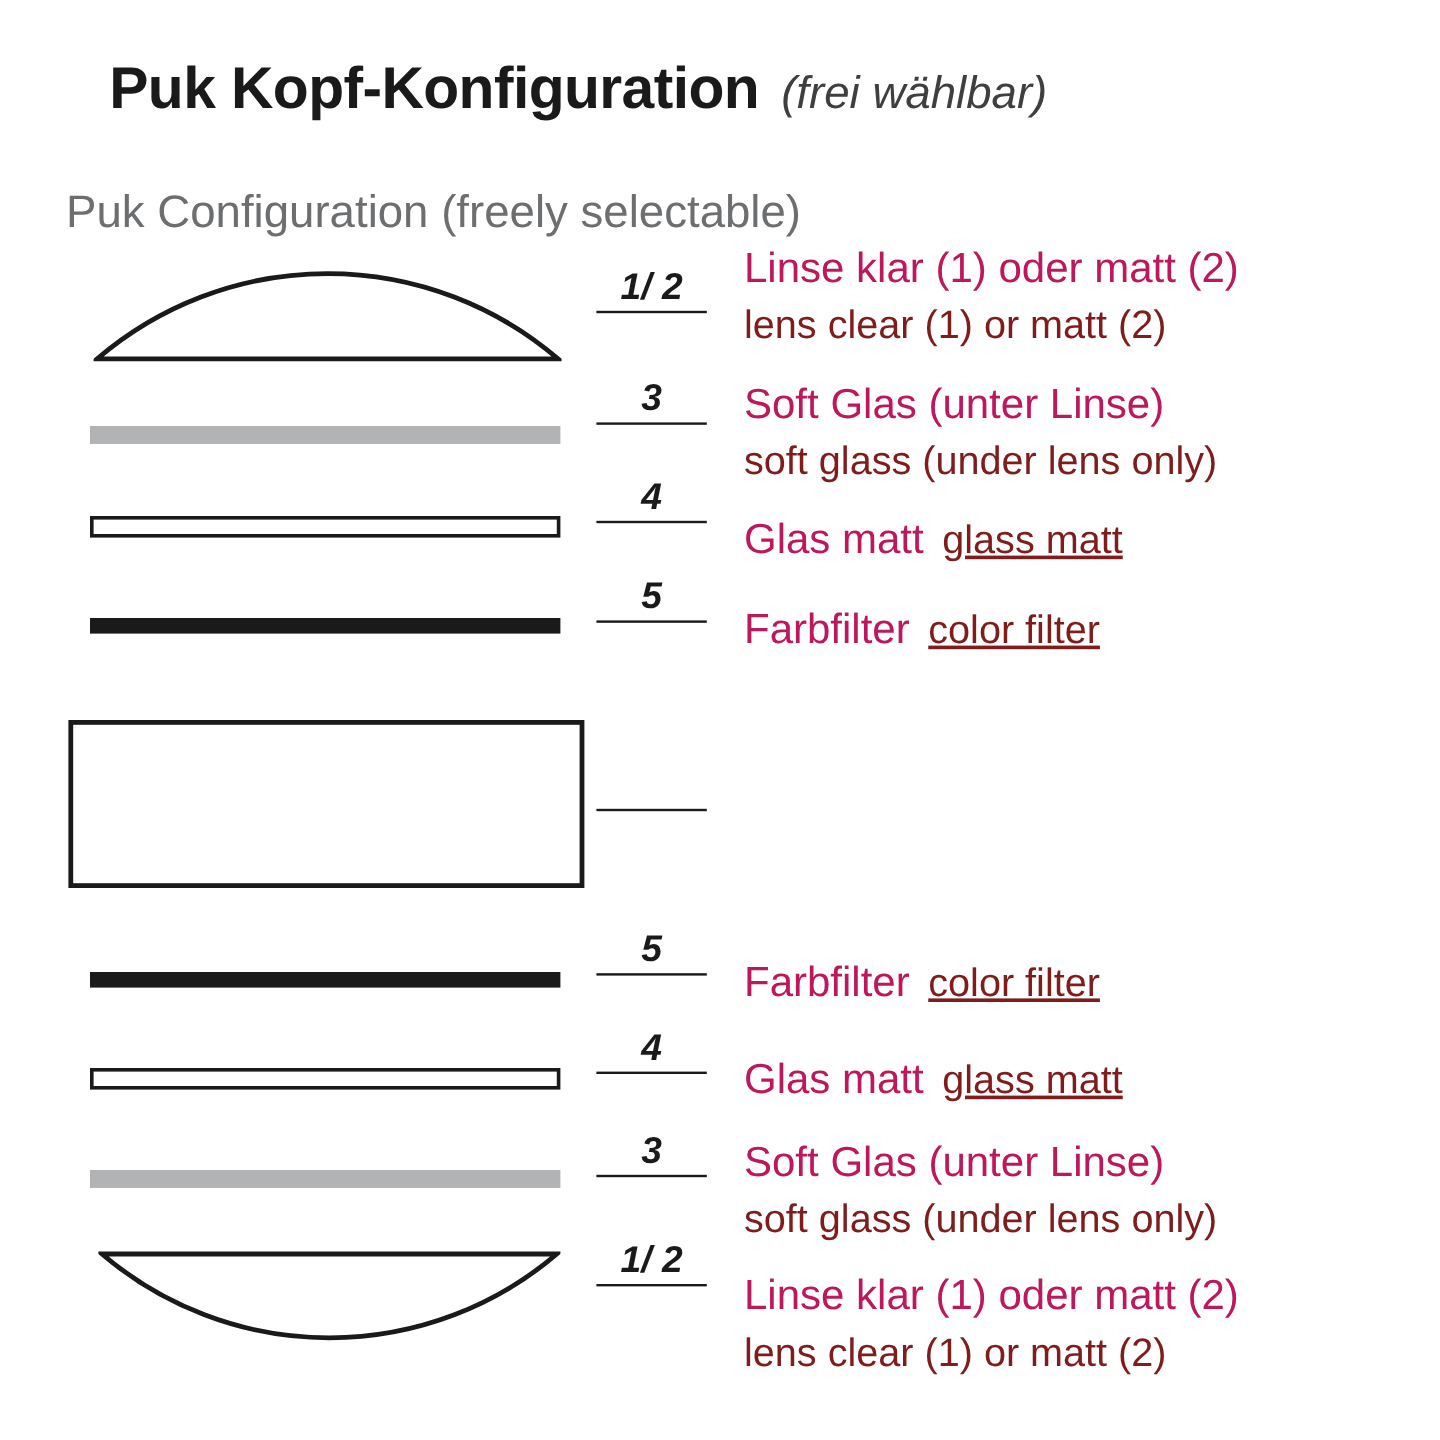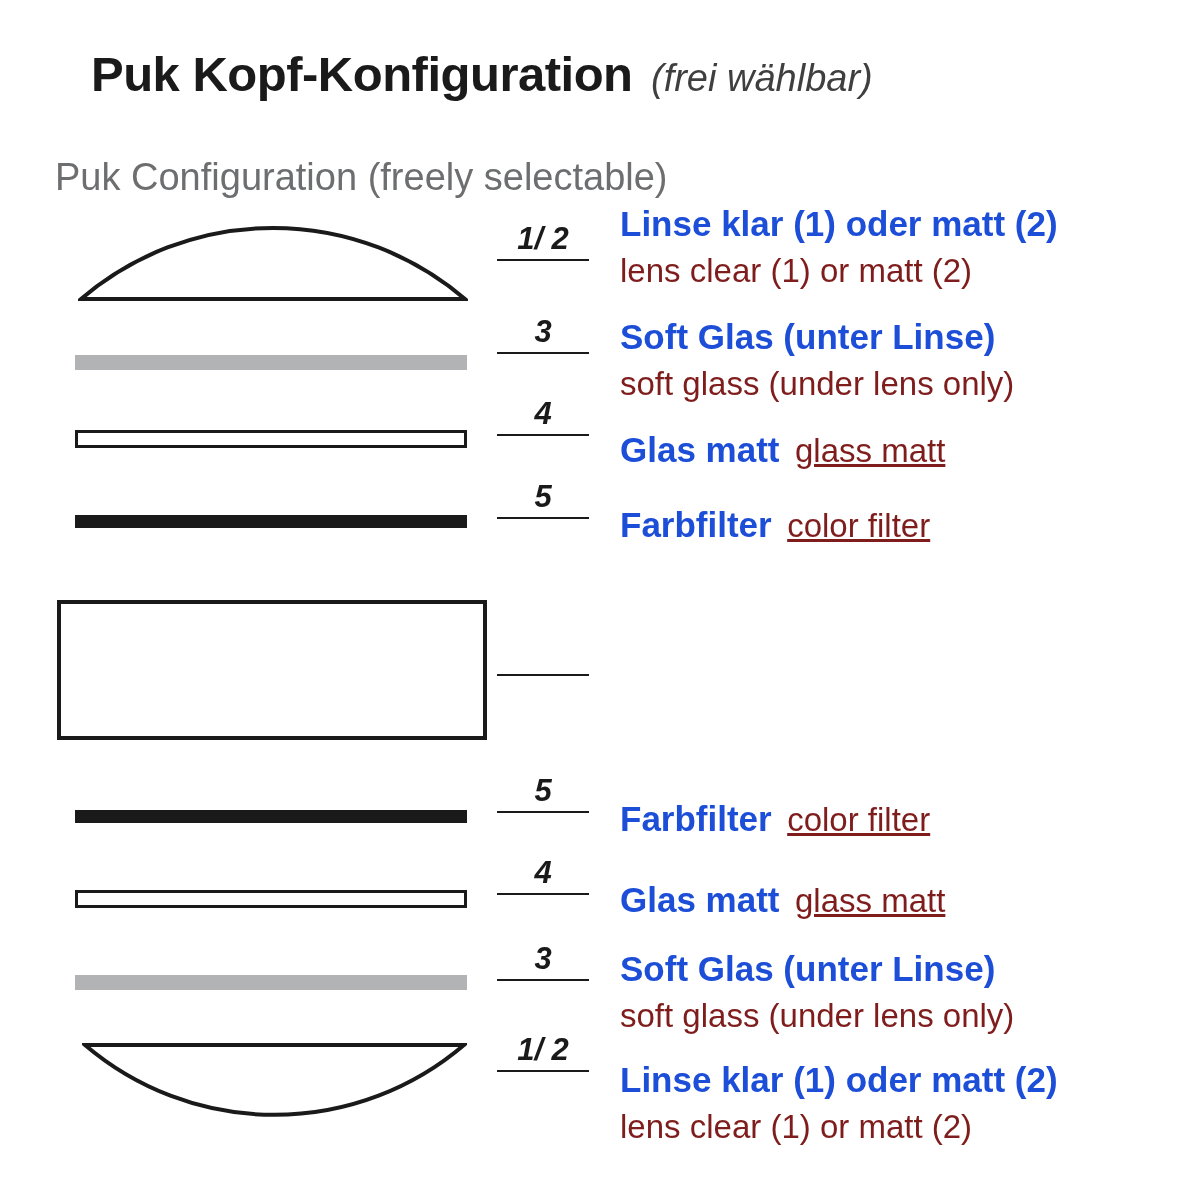--- a/index.html
+++ b/index.html
@@ -20,21 +20,21 @@
   .body-rect{left:57px;top:600px;width:430px;height:140px;background:#fff;border:4px solid #1a1a1a;box-sizing:border-box;}
 
   
   .callout{position:absolute;left:497px;width:92px;text-align:center;font-style:italic;}
   .callout .num{display:block;font-size:31px;font-weight:600;color:#1a1a1a;line-height:36px;height:38px;}
   .callout .rule{border-top:2.5px solid #1a1a1a;width:100%;}
   .rule-only{position:absolute;left:497px;width:92px;border-top:2.5px solid #1a1a1a;}
 
   
   .label{position:absolute;left:620px;white-space:nowrap;}
-  .lbl-de{font-size:35px;font-weight:700;color:#1d4ed8;line-height:47px;display:block;}
+  .lbl-de{font-size:35px;font-weight:400;color:#be185d;line-height:47px;display:block;}
   .lbl-en{font-size:33px;font-weight:400;color:#7f1d1d;line-height:47px;display:block;}
   .inline .lbl-de,.inline .lbl-en{display:inline;}
   .inline .lbl-en{margin-left:11px;text-decoration:underline;}
 </style>
 </head>
 <body>
 
 <div id="canvas">
 
   <div class="title-row">

